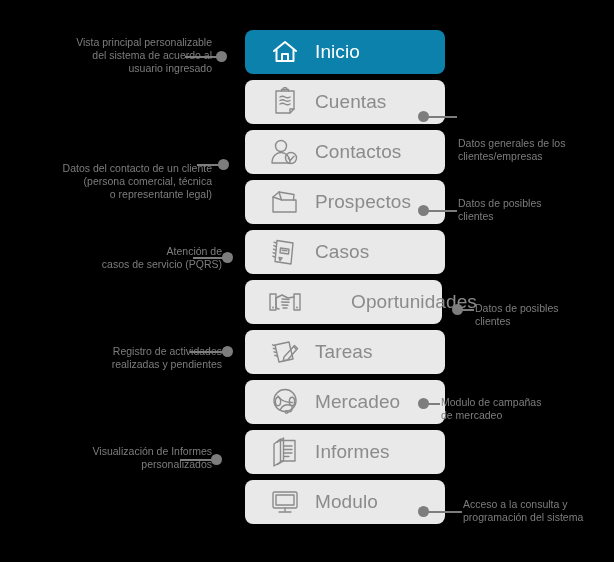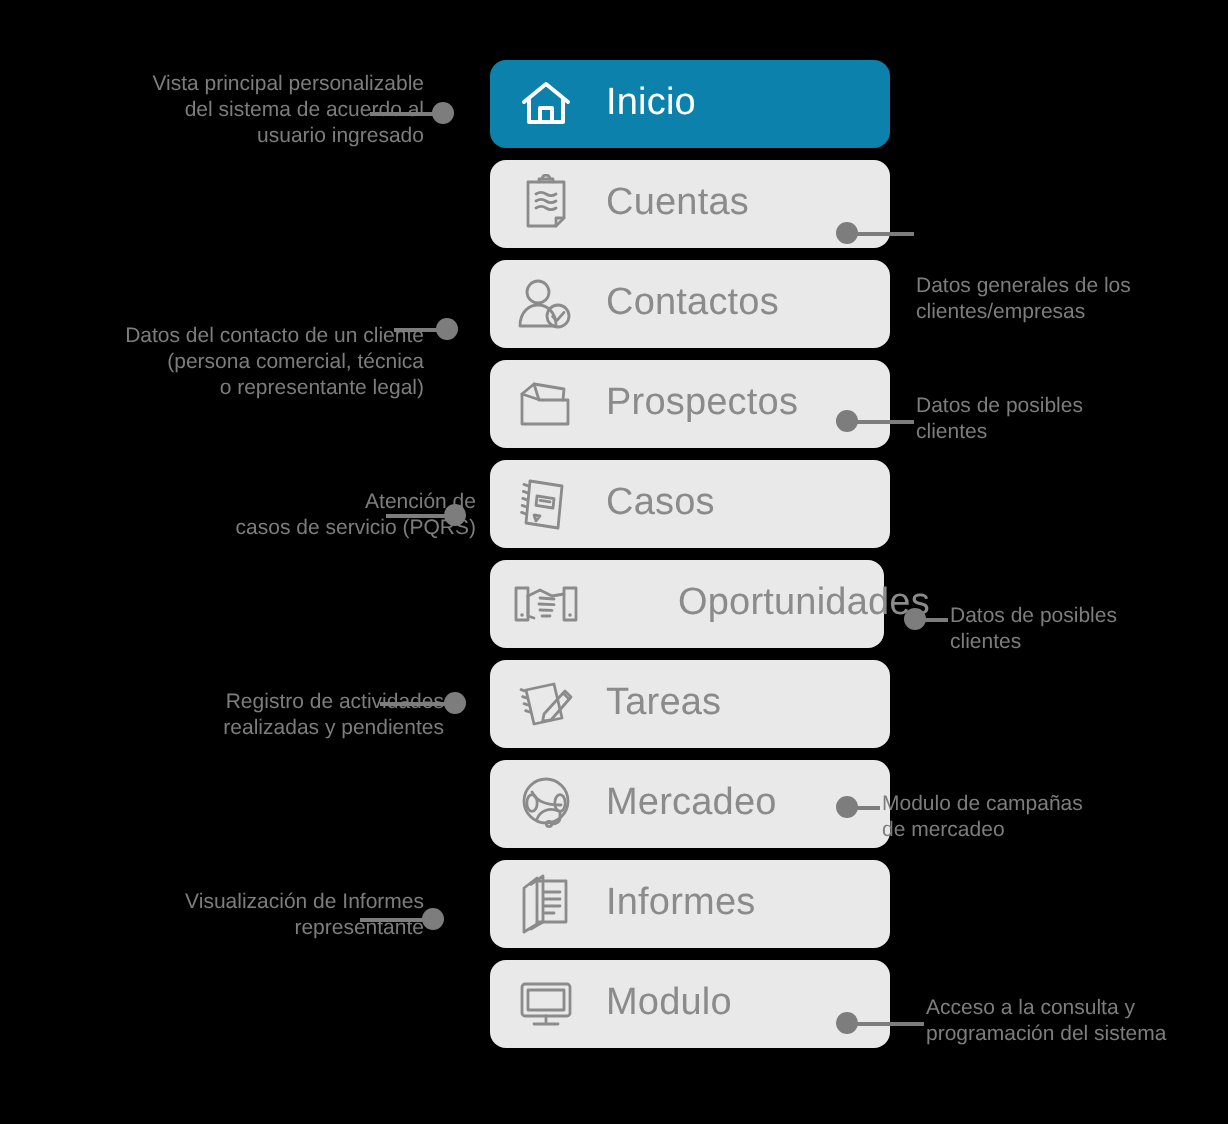--- a/index.html
+++ b/index.html
@@ -33,21 +33,21 @@
   }
   .menu-item {
     position: relative;
     height: 44px;
     border-radius: 8px;
     background: #e9e9e9;
     display: flex;
     align-items: center;
     margin-bottom: 6px;
     box-sizing: border-box;
-    padding-left: 8px;
+    padding-left: 20px;
   }
   .menu-item.active {
     background: #0b81ab;
   }
   .menu-item.wide {
     width: 197px;
     gap: 36px;
   }
   .menu-item .mi-icon {
     width: 40px;
@@ -109,32 +109,32 @@
 usuario ingresado</div>
   <div class="leader" style="left:185px; top:56px; width:35px;"></div>
   <div class="dot" style="left:216px; top:51px;"></div>
 
   <div class="ann left" style="right:402px; top:162px; width:200px;">Datos del contacto de un cliente
 (persona comercial, técnica
 o representante legal)</div>
   <div class="leader" style="left:197px; top:164px; width:25px;"></div>
   <div class="dot" style="left:218px; top:159px;"></div>
 
-  <div class="ann left" style="right:376px; top:245px; width:185px;">Atención de
+  <div class="ann left" style="right:392px; top:245px; width:185px;">Atención de
 casos de servicio (PQRS)</div>
   <div class="leader" style="left:193px; top:257px; width:33px;"></div>
   <div class="dot" style="left:222px; top:252px;"></div>
 
   <div class="ann left" style="right:392px; top:345px; width:180px;">Registro de actividades
 realizadas y pendientes</div>
   <div class="leader" style="left:190px; top:351px; width:36px;"></div>
   <div class="dot" style="left:222px; top:346px;"></div>
 
   <div class="ann left" style="right:402px; top:445px; width:175px;">Visualización de Informes
-representante</div>
+personalizados</div>
   <div class="leader" style="left:180px; top:459px; width:35px;"></div>
   <div class="dot" style="left:211px; top:454px;"></div>
 
   <div class="menu">
 
     <div class="menu-item active">
       <span class="mi-icon">
         <svg width="28" height="26" viewBox="0 0 28 26" fill="none" stroke="#ffffff" stroke-width="2" stroke-linejoin="round" stroke-linecap="round">
           <path d="M3 12 L14 3 L25 12"></path>
           <path d="M5.5 11 L5.5 22 L22.5 22 L22.5 11"></path>

